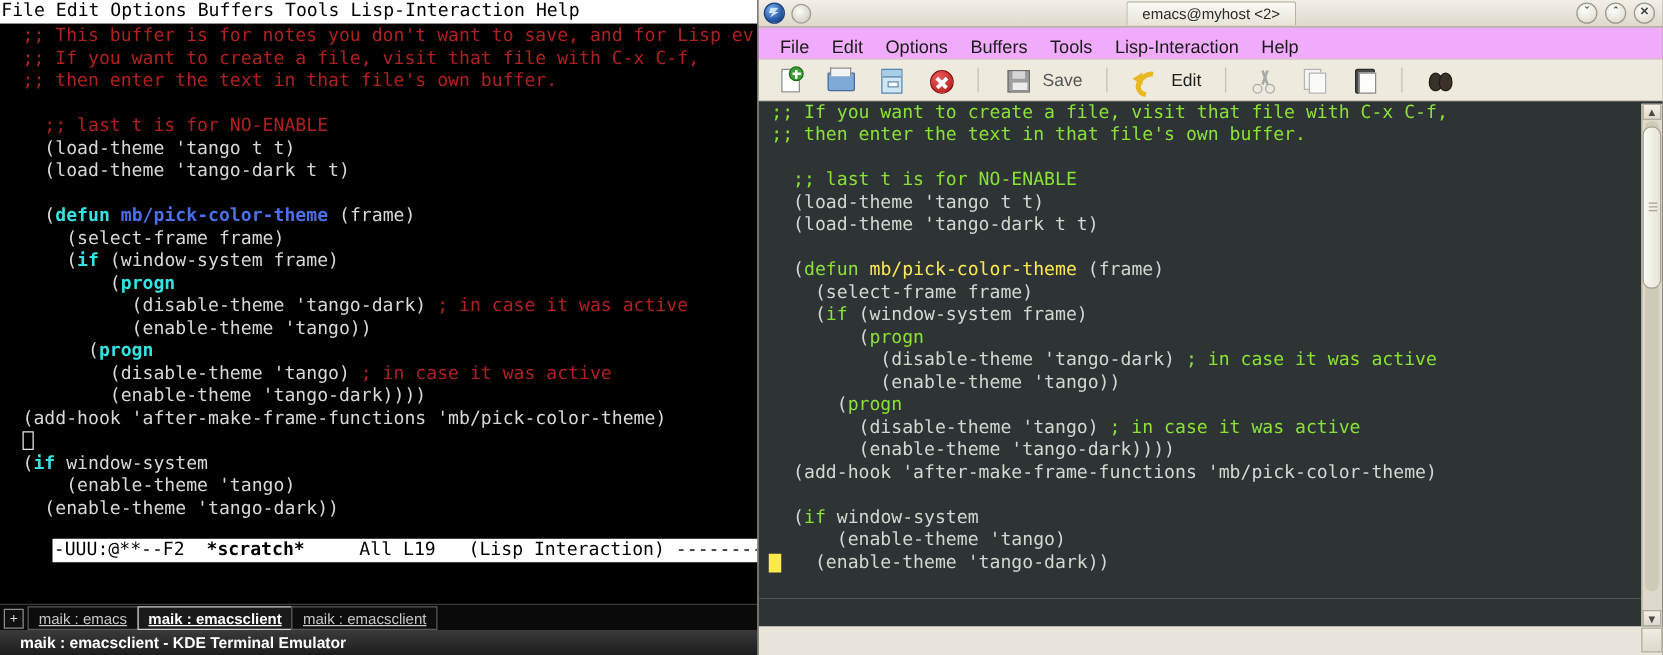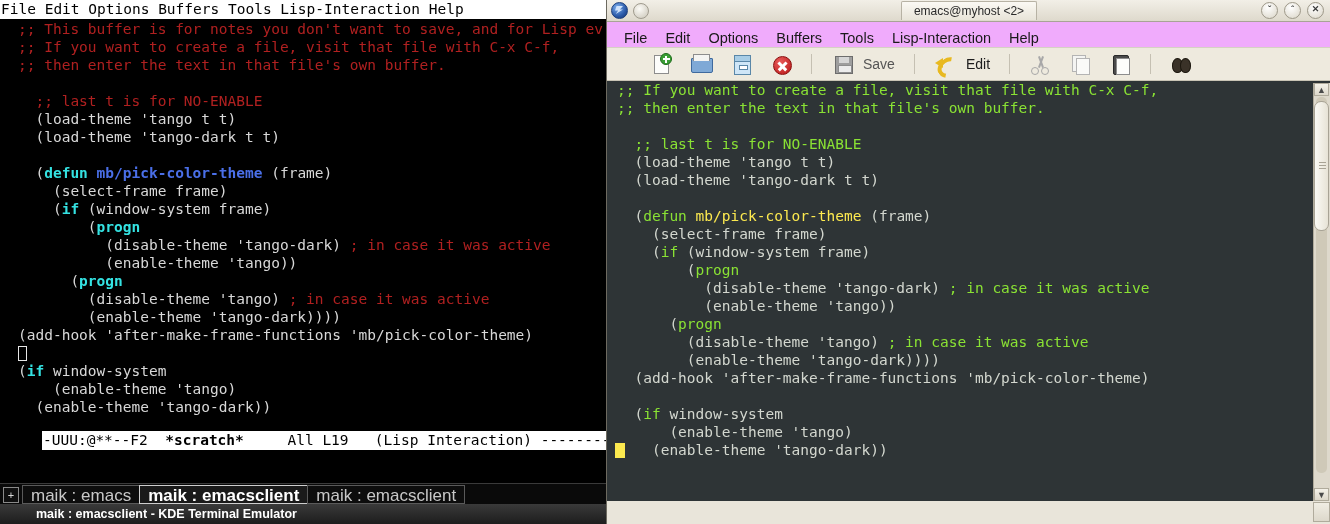--- a/index.html
+++ b/index.html
@@ -60,33 +60,33 @@
   }
   .ktab-plus{
     width:16px;height:16px;margin:0 3px 0 3px;
     border:1px solid #8a8a8a;background:#101010;color:#d9d9d9;
     font-family:"Liberation Sans",sans-serif;font-size:11px;
     line-height:14px;text-align:center;box-sizing:border-box;
   }
   .ktab{
     height:19px;line-height:19px;
     padding:0 8px;color:#c8c8c8;
-    font-family:"Liberation Sans",sans-serif;font-size:17px;
+    font-family:"Liberation Sans",sans-serif;font-size:12px;
     border:1px solid #5a5a5a;margin-right:-1px;background:#0d0d0d;
-    white-space:nowrap;box-sizing:border-box;
+    white-space:nowrap;box-sizing:border-box;text-decoration:underline;
   }
   .ktab.active{
     color:#ffffff;font-weight:bold;background:#1a1a1a;
     border:1px solid #cfcfcf;
   }
   .kstatus{
     position:absolute;left:0;top:504px;width:606px;height:20px;
     background:linear-gradient(#3a3a3a,#1d1d1d);
     color:#ffffff;font-family:"Liberation Sans",sans-serif;
-    font-size:12.5px;font-weight:bold;line-height:20px;padding-left:36px;
+    font-size:12.5px;font-weight:bold;line-height:20px;padding-left:16px;
     box-sizing:border-box;white-space:nowrap;overflow:hidden;
   }
 
   
   .emacs{
     position:absolute;left:606px;top:0;width:724px;height:524px;
     background:#e9e5da;
     border-left:1px solid #6d6a60;
   }
   .titlebar{
@@ -134,21 +134,21 @@
     background:#f0abfc;border-bottom:1px solid #d6d1c3;
     padding-left:8px;
   }
   .menu-item{
     font-family:"Liberation Sans",sans-serif;font-size:14.5px;color:#1a1a1a;
     padding:1px 9px;white-space:nowrap;
   }
 
   .toolbar{
     height:32px;display:flex;align-items:center;gap:10px;
-    background:#eeeade;border-bottom:1px solid #c9c4b5;padding-left:39px;
+    background:#eeeade;border-bottom:1px solid #c9c4b5;padding-left:10px;
   }
   .tbtn{
     width:30px;height:28px;display:flex;align-items:center;justify-content:center;
     position:relative;
   }
   .tsep{width:1px;height:20px;background:#c5c0b2;margin:0 5px;}
   .tlabel{
     font-family:"Liberation Sans",sans-serif;font-size:14px;color:#555;
     margin-left:-4px;margin-right:4px;
   }

